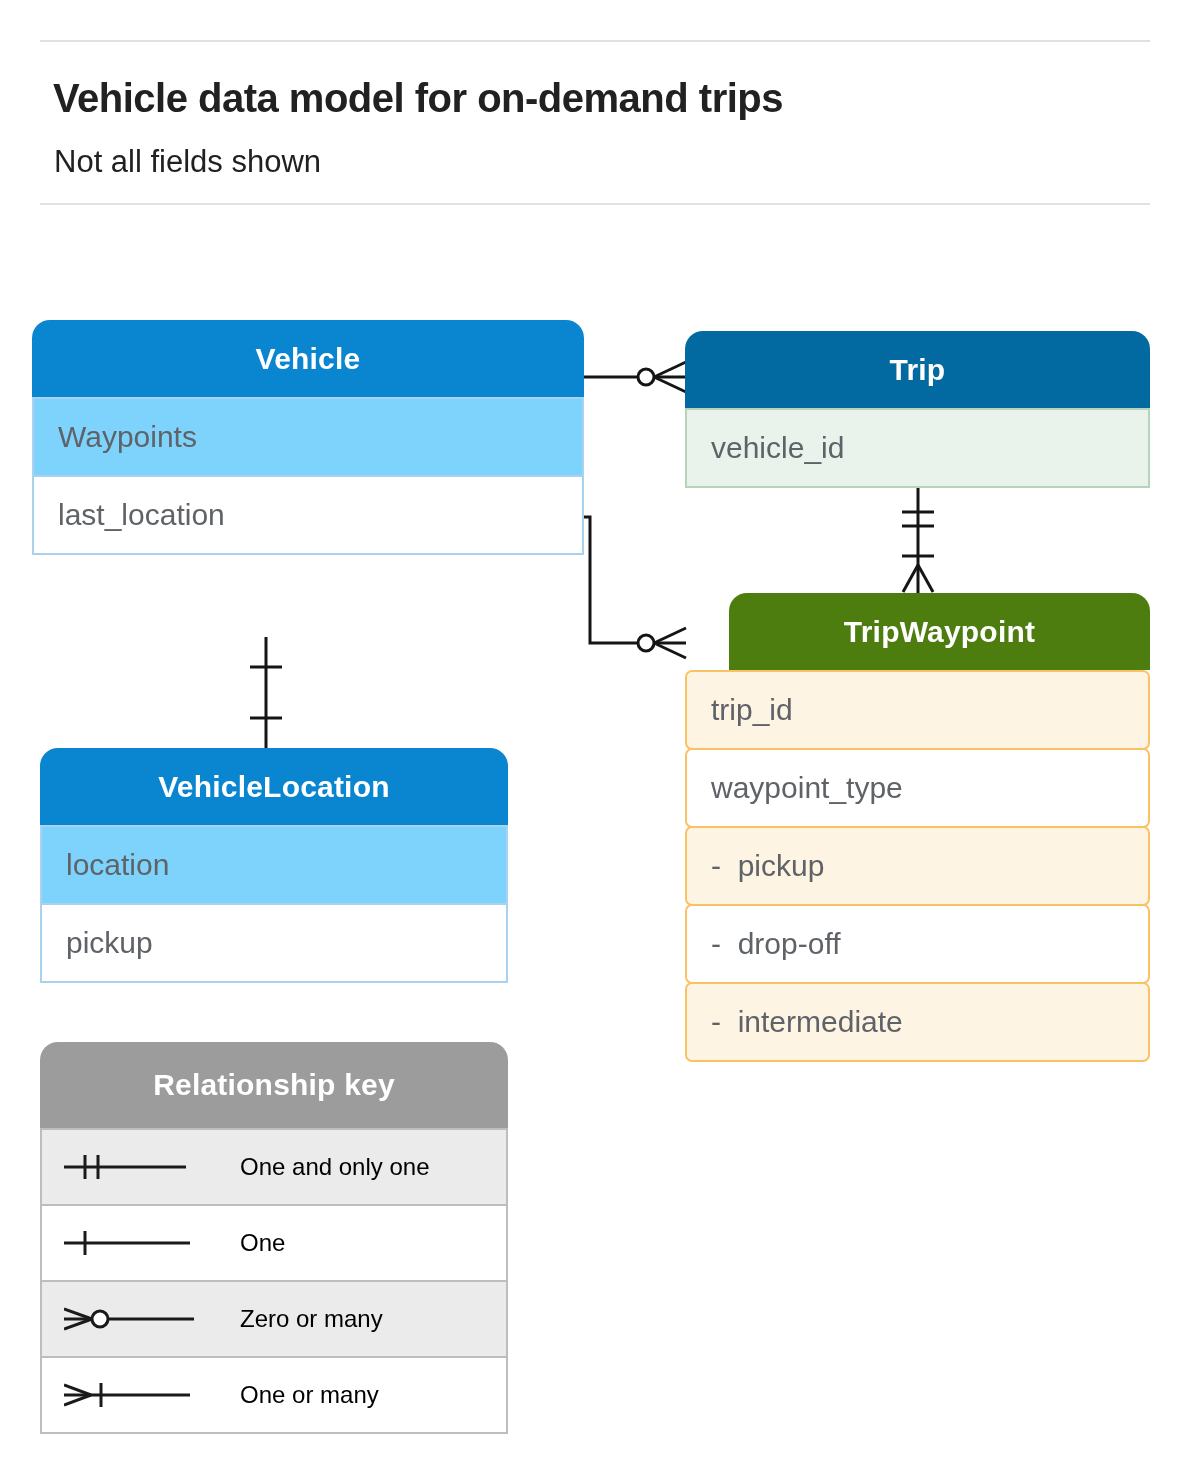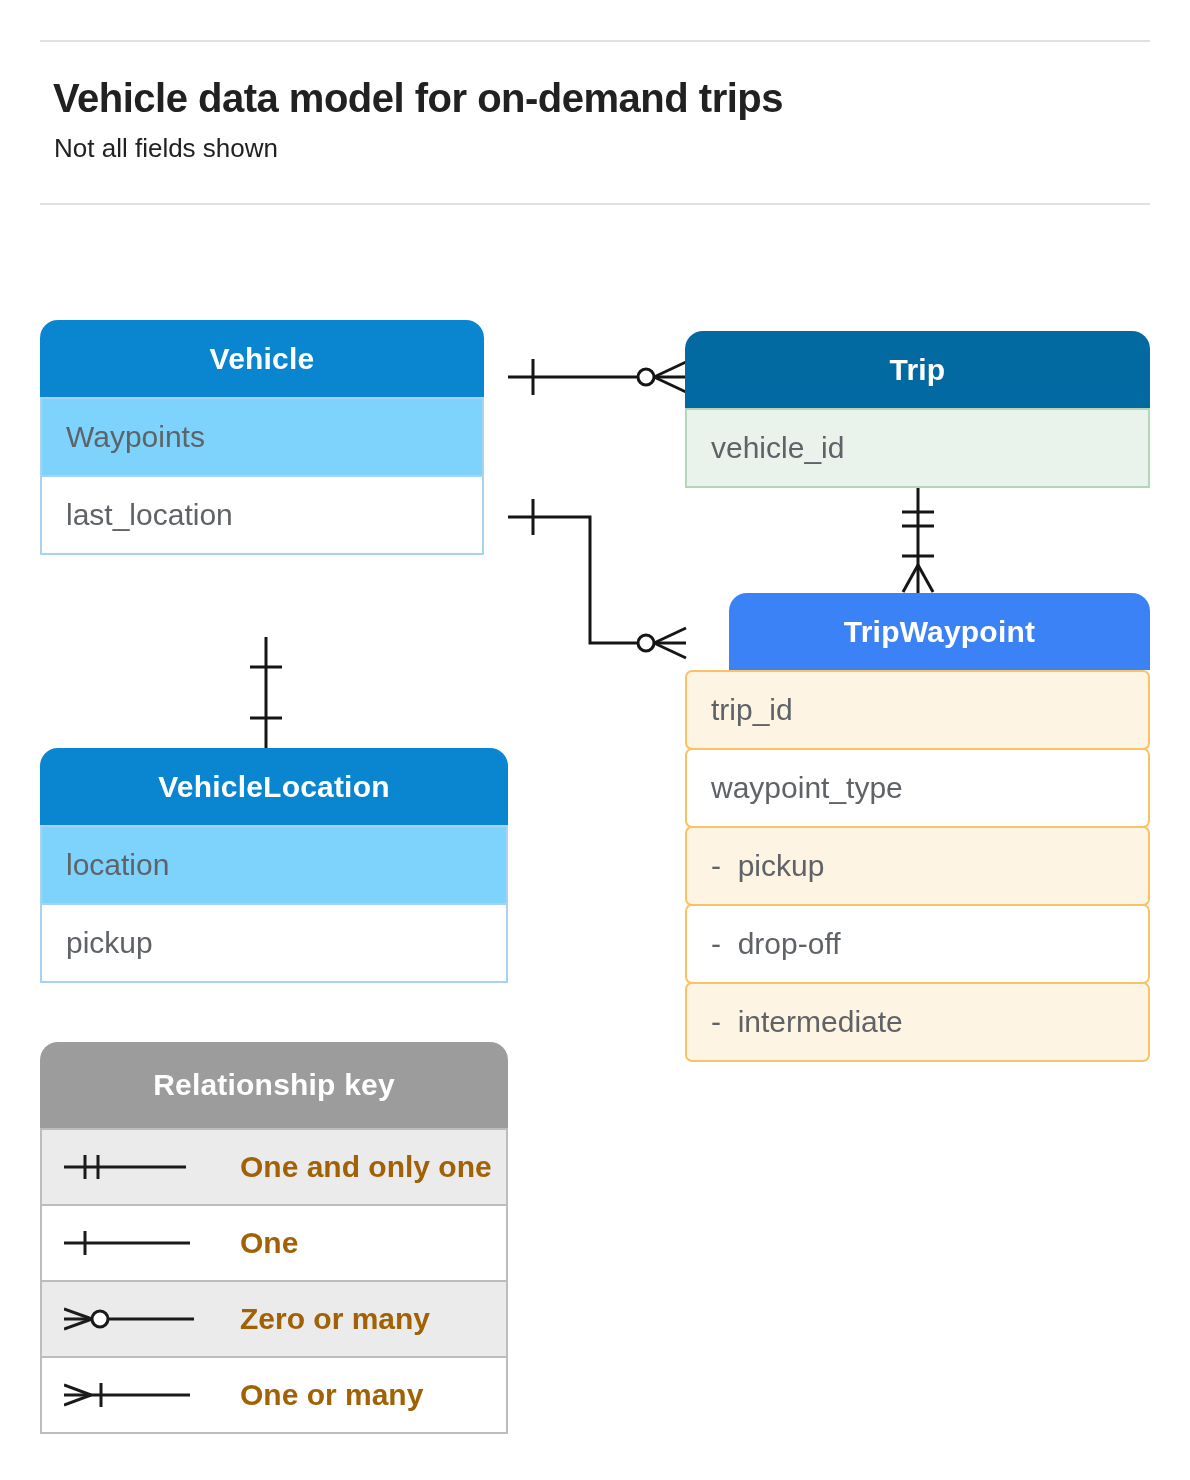--- a/index.html
+++ b/index.html
@@ -6,21 +6,21 @@
   .canvas{
     position:relative;width:1190px;height:1480px;background:#ffffff;overflow:hidden;
     font-family:"Liberation Sans",sans-serif;
   }
   .rule{position:absolute;left:40px;width:1110px;height:2px;background:#e1e1e1;}
   .page-title{
     position:absolute;left:53px;top:76px;font-size:40px;font-weight:bold;
     color:#212121;letter-spacing:-0.5px;white-space:nowrap;
   }
   .page-subtitle{
-    position:absolute;left:54px;top:133px;font-size:26px;color:#212121;white-space:nowrap;
+    position:absolute;left:54px;top:144px;font-size:31px;color:#212121;white-space:nowrap;
   }
   .overlay{position:absolute;left:0;top:0;z-index:1;}
   .overlay line,.overlay path{stroke:#151515;stroke-width:3;fill:none;}
   .overlay circle{stroke:#151515;stroke-width:3;fill:#ffffff;}
   .tbl{position:absolute;z-index:2;}
   .hd{
     height:77px;border-radius:18px 18px 0 0;color:#ffffff;font-size:30px;font-weight:bold;
     display:flex;align-items:center;justify-content:center;letter-spacing:0.2px;
   }
   .row{
@@ -30,30 +30,30 @@
   }
   .row:nth-of-type(2){margin-top:0;}
   .row.indent{}
   
   .theme-blue .hd{background:#0a86d1;}
   .theme-blue .row{border-color:#a9d2f0;}
   .theme-blue .row.tint{background:#7dd3fc;}
   .theme-green .hd{background:#0369a1;}
   .theme-green .row{border-color:#b3d5ba;}
   .theme-green .row.tint{background:#e9f2eb;}
-  .theme-orange .hd{background:#3b82f6;margin-left:44px;}
+  .theme-orange .hd{background:#4d7c0f;margin-left:44px;}
   .theme-orange .row{border-color:#f9c365;border-radius:7px;}
   .theme-orange .row.tint{background:#fdf4e3;}
   .theme-gray .hd{background:#9c9c9c;height:86px;}
   .theme-gray .row{border-color:#bdbdbd;height:78px;padding-left:0;}
   .theme-gray .row.tint{background:#ebebeb;}
   .legend-sym{margin-left:22px;flex:0 0 auto;}
   .legend-sym line{stroke:#1a1a1a;stroke-width:3;}
   .legend-sym circle{stroke:#1a1a1a;stroke-width:3;fill:#ffffff;}
-  .legend-label{margin-left:26px;color:#a16207;font-size:30px;font-weight:bold;}
+  .legend-label{margin-left:26px;color:#000000;font-size:24px;}
 </style>
 </head>
 <body>
 
 <div class="canvas">
 
   <div class="rule" style="top:40px"></div>
   <div class="page-title">Vehicle data model for on-demand trips</div>
   <div class="page-subtitle">Not all fields shown</div>
   <div class="rule" style="top:203px"></div>
@@ -87,21 +87,21 @@
       <line x1="918" y1="565" x2="933" y2="592"></line>
     </g>
 
     <g>
       <line x1="266" y1="637" x2="266" y2="748"></line>
       <line x1="250" y1="667" x2="282" y2="667"></line>
       <line x1="250" y1="718" x2="282" y2="718"></line>
     </g>
   </svg>
 
-  <div class="tbl theme-blue" style="left:40px;top:320px;width:444px">
+  <div class="tbl theme-blue" style="left:32px;top:320px;width:552px">
     <div class="hd">Vehicle</div>
     <div class="row tint">Waypoints</div>
     <div class="row">last_location</div>
   </div>
 
   <div class="tbl theme-green" style="left:685px;top:331px;width:465px">
     <div class="hd">Trip</div>
     <div class="row tint">vehicle_id</div>
   </div>
 

